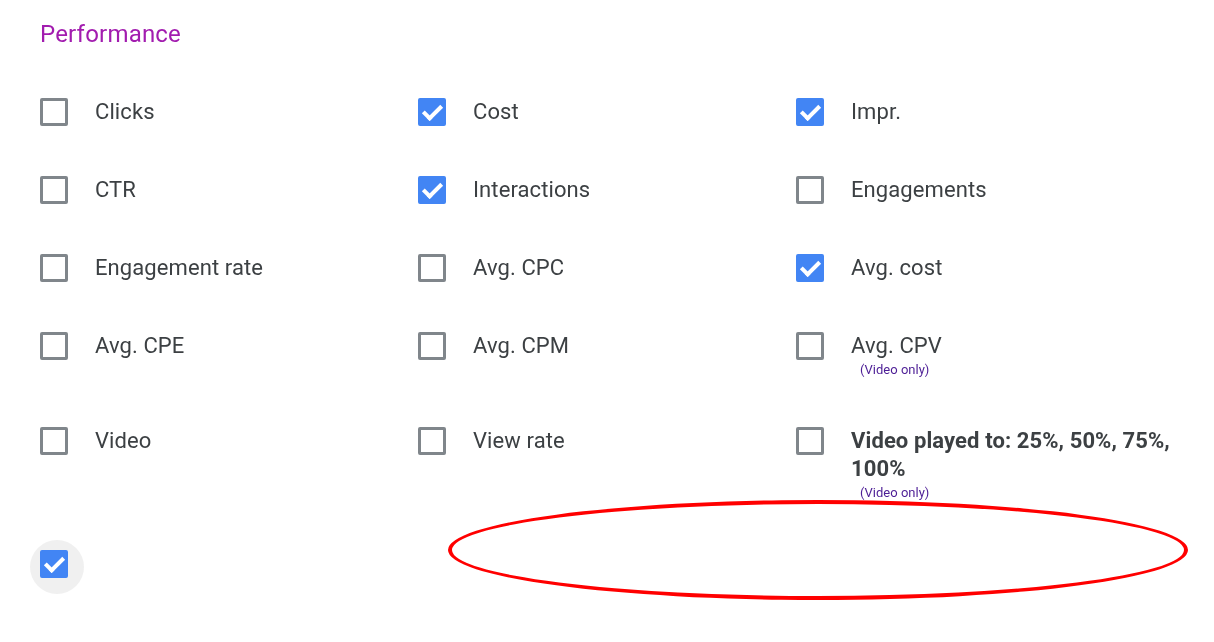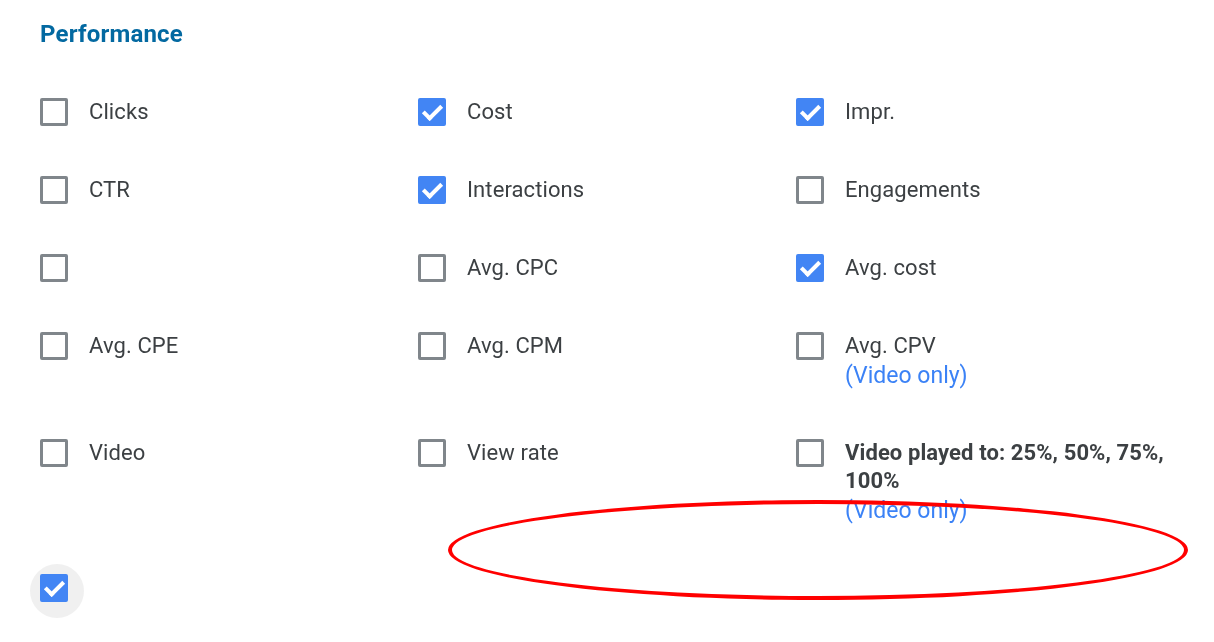--- a/index.html
+++ b/index.html
@@ -10,35 +10,35 @@
     body {
       font-family: 'Roboto', 'Helvetica Neue', Arial, sans-serif;
       background: #fff;
       padding: 20px 40px;
       width: 1214px;
       height: 642px;
       position: relative;
     }
     .section-title {
       font-size: 24px;
-      font-weight: 700;
-      color: #0369a1;
+      font-weight: 400;
+      color: #a21caf;
       margin-bottom: 50px;
       letter-spacing: 0.2px;
     }
     .grid {
       display: grid;
       grid-template-columns: repeat(3, 1fr);
       column-gap: 0px;
       row-gap: 50px;
     }
     .option {
       display: flex;
       align-items: flex-start;
-      gap: 21px;
+      gap: 27px;
       position: relative;
     }
     .checkbox {
       width: 28px;
       height: 28px;
       border: 3px solid #80868b;
       border-radius: 2px;
       flex-shrink: 0;
       cursor: pointer;
       margin-top: 0px;
@@ -74,23 +74,24 @@
       display: flex;
       flex-direction: column;
     }
     .label {
       font-size: 22px;
       color: #3c4043;
       line-height: 28px;
       letter-spacing: 0.1px;
     }
     .sublabel {
-      font-size: 23px;
-      color: #3b82f6;
+      font-size: 13px;
+      color: #4c1d95;
       margin-top: 2px;
+      margin-left: 9px;
     }
     .annotation-ellipse {
       position: absolute;
       border: 4px solid #ff0000;
       border-radius: 50%;
       pointer-events: none;
       z-index: 10;
     }
   </style>
 </head>
@@ -138,20 +139,23 @@
 
   <div class="option">
     <div class="checkbox"></div>
     <div class="label-wrap">
       <span class="label">Engagements</span>
     </div>
   </div>
 
   <div class="option">
     <div class="checkbox"></div>
+    <div class="label-wrap">
+      <span class="label">Engagement rate</span>
+    </div>
   </div>
 
   <div class="option">
     <div class="checkbox"></div>
     <div class="label-wrap">
       <span class="label">Avg. CPC</span>
     </div>
   </div>
 
   <div class="option">

